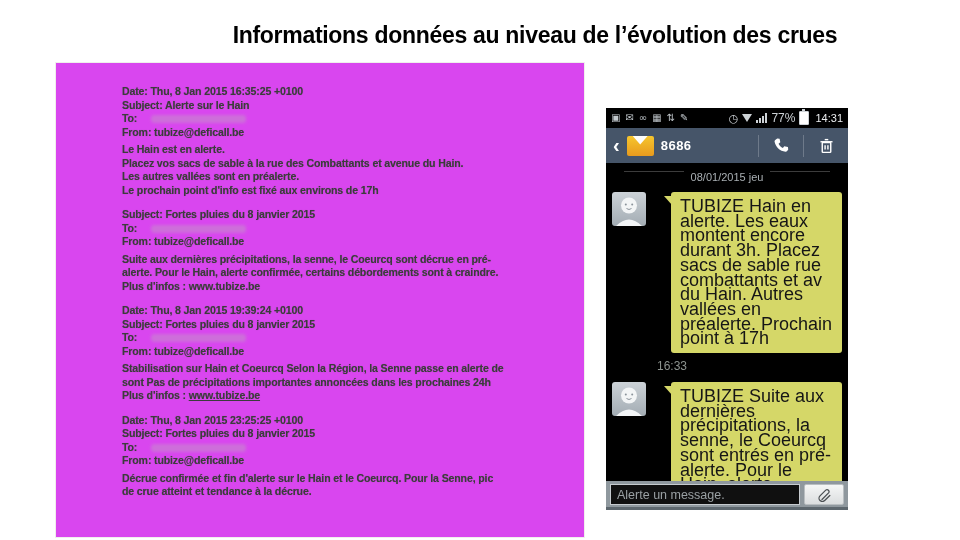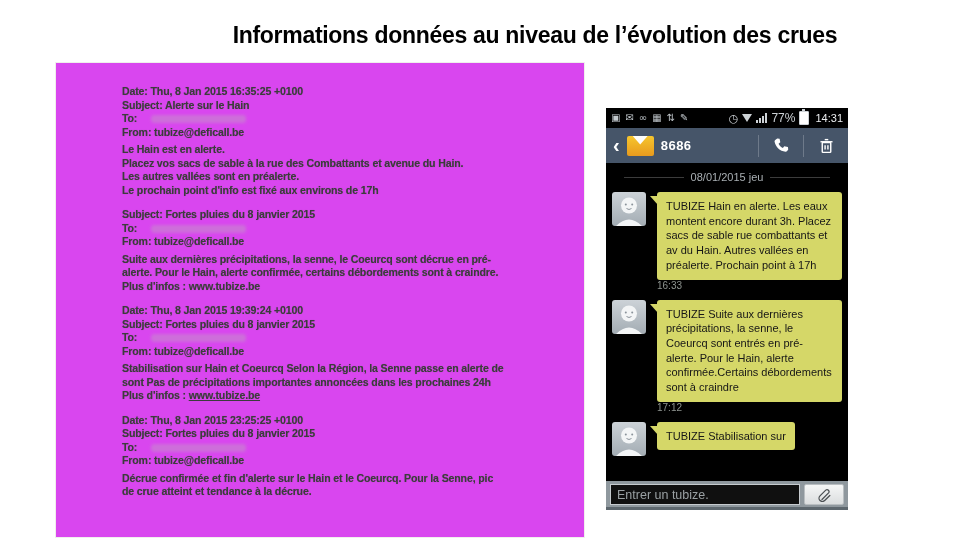--- a/index.html
+++ b/index.html
@@ -76,40 +76,40 @@
     background:#fdfdfb;transform:rotate(0deg);
     clip-path:polygon(0 0,100% 0,50% 100%);
   }
   .contact-name{color:#fff;font-size:13px;font-weight:bold;letter-spacing:.5px;}
   .hd-spacer{flex:1;}
   .hd-sep{width:1px;height:22px;background:rgba(255,255,255,.22);}
   .hd-btn{display:flex;align-items:center;justify-content:center;width:30px;height:30px;}
 
   
   .convo{position:relative;height:347px;overflow:hidden;padding:5px 6px 0 6px;box-sizing:border-box;}
-  .divider{display:flex;align-items:center;gap:7px;margin:3px 12px 2px 12px;}
+  .divider{display:flex;align-items:flex-start;gap:7px;margin:3px 12px 2px 12px;}
   .divider .dline{flex:1;height:1px;background:#3c3c3c;}
   .divider .dtext{color:#a9afb3;font-size:11px;white-space:nowrap;}
 
   .msg{display:flex;align-items:flex-start;margin-top:9px;}
   .avatar{
     width:34px;height:34px;flex:none;border-radius:3px;overflow:hidden;
     background:linear-gradient(#ccd2d7,#a3acb3);
   }
   .bcol{margin-left:11px;}
   .bubble{
     position:relative;background:#d5d768;border-radius:3px;
     padding:7px 9px;max-width:176px;
-    font-size:11px;line-height:14.7px;color:#161616;
+    font-size:18px;line-height:14.7px;color:#161616;margin-left:14px;
   }
   .bubble::before{
     content:"";position:absolute;left:-7px;top:4px;width:0;height:0;
     border-right:8px solid #d5d768;border-bottom:9px solid transparent;
   }
-  .mtime{margin-top:0;color:#8d938f;font-size:10px;}
+  .mtime{margin-top:6px;color:#8d938f;font-size:12px;}
   .mtime:empty{display:none;}
 
   
   .inputbar{
     position:absolute;left:0;bottom:0;width:100%;height:29px;
     background:#8f989e;border-bottom:3px solid #5d676e;box-sizing:border-box;
     display:flex;align-items:center;gap:4px;padding:3px 4px;
   }
   .msg-input{
     flex:1;height:21px;background:#101010;border:1px solid #c6cbcf;
@@ -279,20 +279,20 @@
       </svg>
     </div>
     <div class="bcol">
       <div class="bubble"><span class="btext">TUBIZE Stabilisation sur</span></div>
 
     </div>
   </div>
 </div>
 
   <div class="inputbar">
-    <div class="msg-input">Entrer un tubize.</div>
+    <div class="msg-input">Alerte un message.</div>
     <div class="attach-btn">
       <svg width="15" height="15" viewBox="0 0 24 24">
         <path fill="none" stroke="#4a4f52" stroke-width="2" stroke-linecap="round" d="M8 20 L18.5 9.5 a3.2 3.2 0 0 0 -4.5 -4.5 L4.8 14.2 a5.3 5.3 0 0 0 7.5 7.5 L20.5 13.5"></path>
       </svg>
     </div>
   </div>
 </div>
 
 </body></html>

